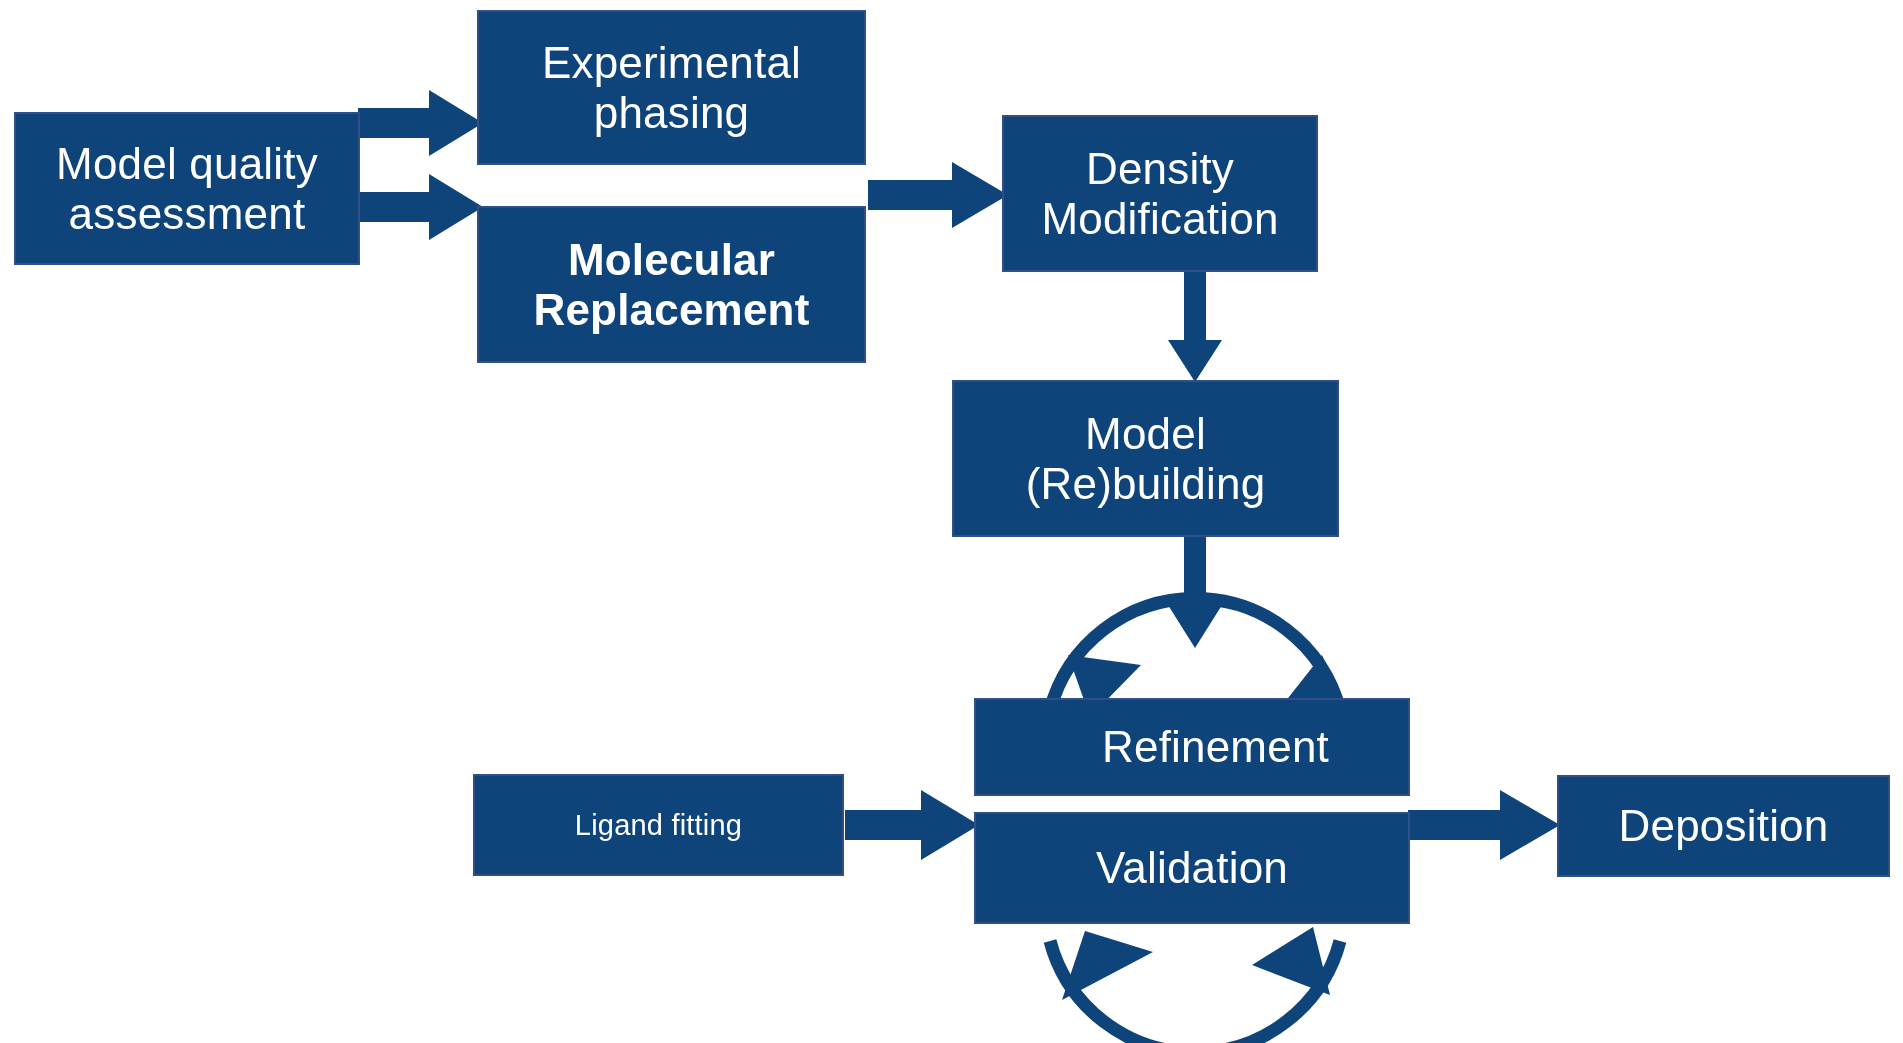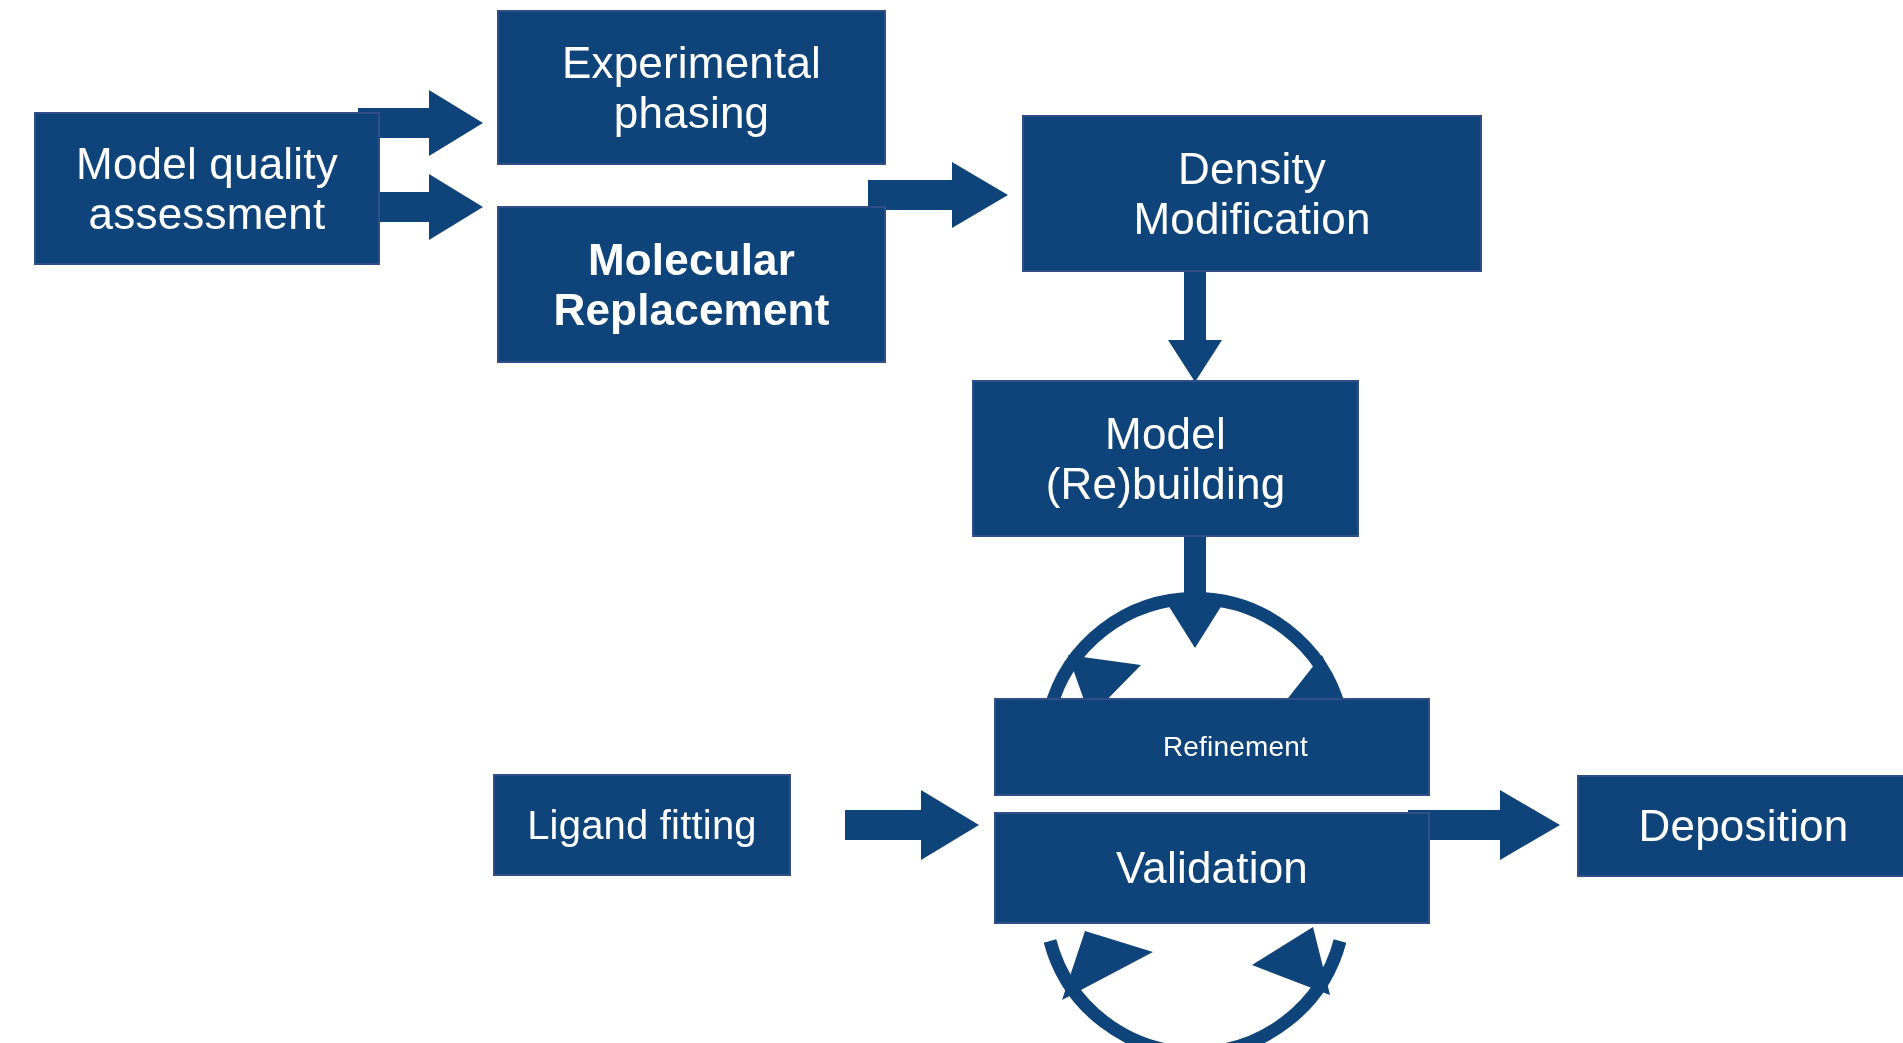--- a/index.html
+++ b/index.html
@@ -25,21 +25,20 @@
     color: #ffffff;
     display: flex;
     align-items: center;
     justify-content: center;
     text-align: center;
     line-height: 1.12;
     font-weight: 400;
     letter-spacing: 0.2px;
     white-space: pre-line;
     font-family: "Liberation Sans", sans-serif;
-    margin-left: 20px;
   }
   svg.edges {
     position: absolute;
     left: 0;
     top: 0;
     width: 1903px;
     height: 1043px;
     pointer-events: none;
   }
   svg.edges.under { z-index: 1; }
@@ -106,39 +105,39 @@
   <div class="node" style="left:477px; top:10px; width:389px; height:155px; font-size:44px;">
     <span>Experimental
 phasing</span>
   </div>
 
   <div class="node" style="left:477px; top:206px; width:389px; height:157px; font-size:44px;font-weight:bold;">
     <span>Molecular
 Replacement</span>
   </div>
 
-  <div class="node" style="left:1002px; top:115px; width:460px; height:157px; font-size:44px;">
+  <div class="node" style="left:1002px; top:115px; width:316px; height:157px; font-size:44px;">
     <span>Density
 Modification</span>
   </div>
 
   <div class="node" style="left:952px; top:380px; width:387px; height:157px; font-size:44px;">
     <span>Model
 (Re)building</span>
   </div>
 
-  <div class="node" style="left:974px; top:698px; width:436px; height:98px; font-size:28px;padding-left:47px;">
+  <div class="node" style="left:974px; top:698px; width:436px; height:98px; font-size:44px;padding-left:47px;">
     <span>Refinement</span>
   </div>
 
   <div class="node" style="left:974px; top:812px; width:436px; height:112px; font-size:44px;">
     <span>Validation</span>
   </div>
 
-  <div class="node" style="left:473px; top:774px; width:298px; height:102px; font-size:40px;">
+  <div class="node" style="left:473px; top:774px; width:371px; height:102px; font-size:29px;">
     <span>Ligand fitting</span>
   </div>
 
   <div class="node" style="left:1557px; top:775px; width:333px; height:102px; font-size:44px;">
     <span>Deposition</span>
   </div>
 
 </div>
 
 </body></html>

